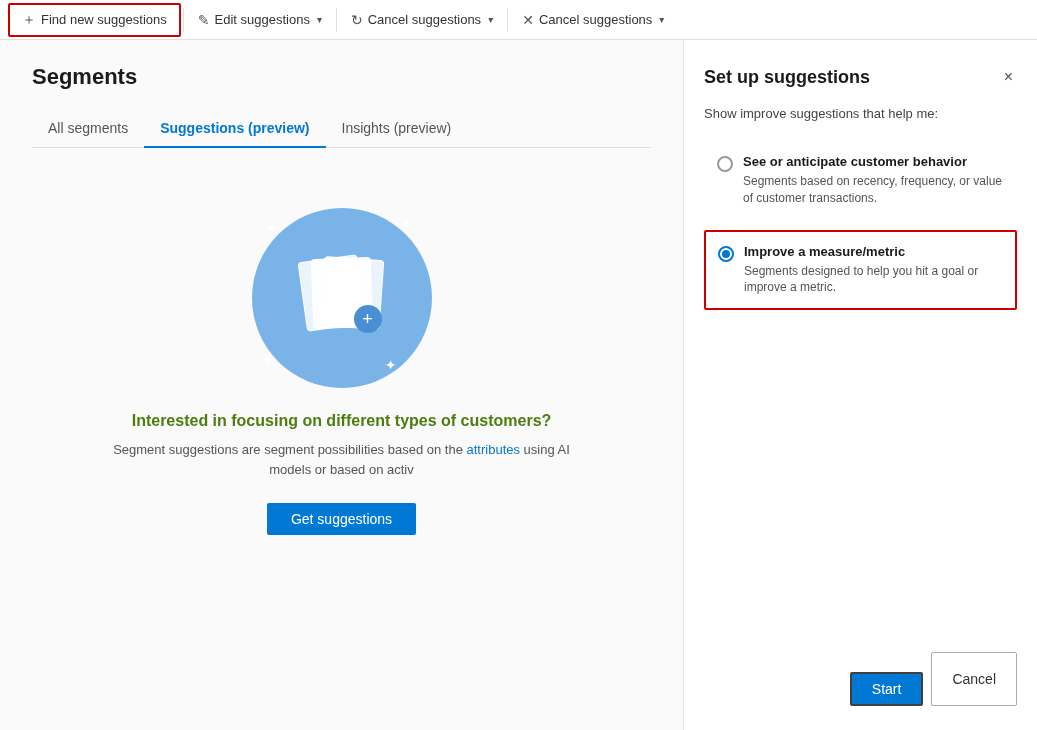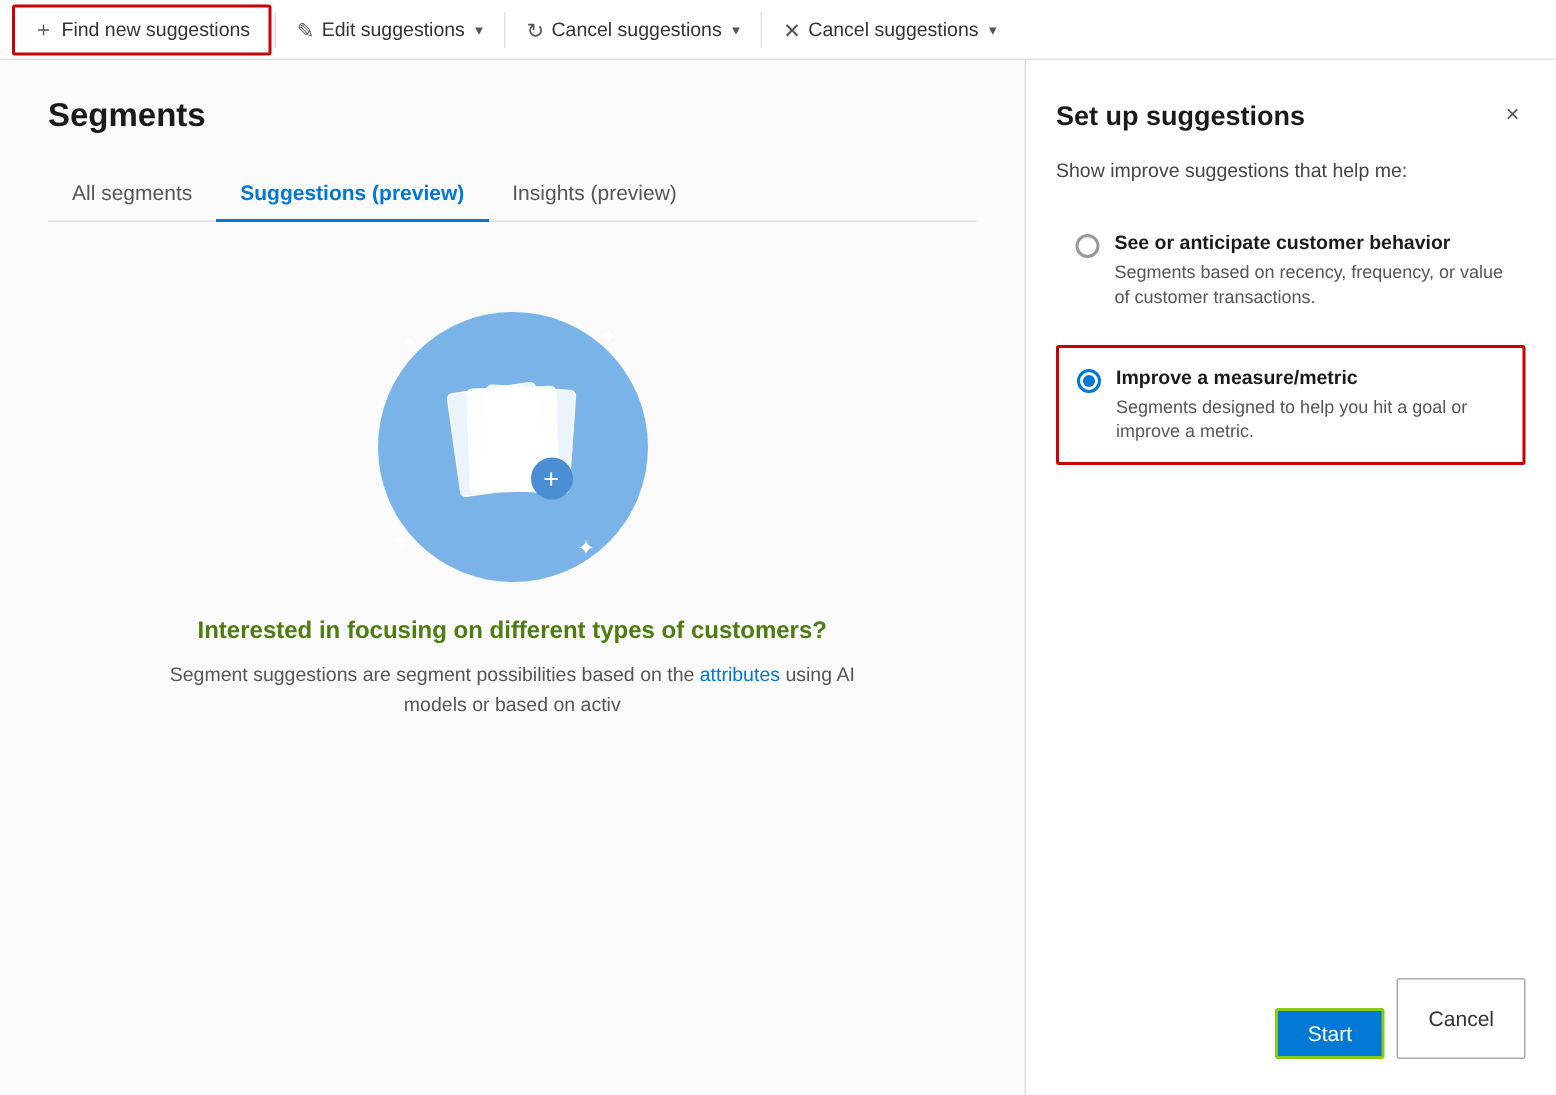--- a/index.html
+++ b/index.html
@@ -142,21 +142,21 @@
       font-size: 12px; color: #555; line-height: 1.4;
     }
 
     
     .panel-footer {
       margin-top: auto; display: flex; justify-content: flex-end; gap: 8px;
       padding-top: 16px;
     }
     .btn-start {
       padding: 7px 20px; background: #0078d4; color: white;
-      border: 2px solid #84cc16; border-radius: 2px; cursor: pointer;
+      border: 2px solid #404040; border-radius: 2px; cursor: pointer;
       font-size: 14px; font-family: 'Segoe UI', sans-serif; margin-top: 20px;
     }
     .btn-cancel {
       padding: 7px 20px; background: #fff; color: #333;
       border: 1px solid #aaa; border-radius: 2px; cursor: pointer;
       font-size: 14px; font-family: 'Segoe UI', sans-serif;
     }
   </style>
 </head>
 <body>
@@ -214,20 +214,21 @@
         <span class="sparkle sparkle-1">✦</span>
         <span class="sparkle sparkle-2">✦</span>
         <span class="sparkle sparkle-3">✦</span>
         <span class="sparkle sparkle-4">✦</span>
       </div>
 
       <div class="illustration-title">Interested in focusing on different types of customers?</div>
       <div class="illustration-desc">
         Segment suggestions are segment possibilities based on the <a>attributes</a> using AI models or based on activ
       </div>
+      <button class="get-suggestions-btn">Get suggestions</button>
     </div>
   </div>
 
   <div class="right-panel">
     <div class="panel-header">
       <h2 class="panel-title">Set up suggestions</h2>
       <button class="panel-close">×</button>
     </div>
 
     <div class="panel-subtitle">Show improve suggestions that help me:</div>

